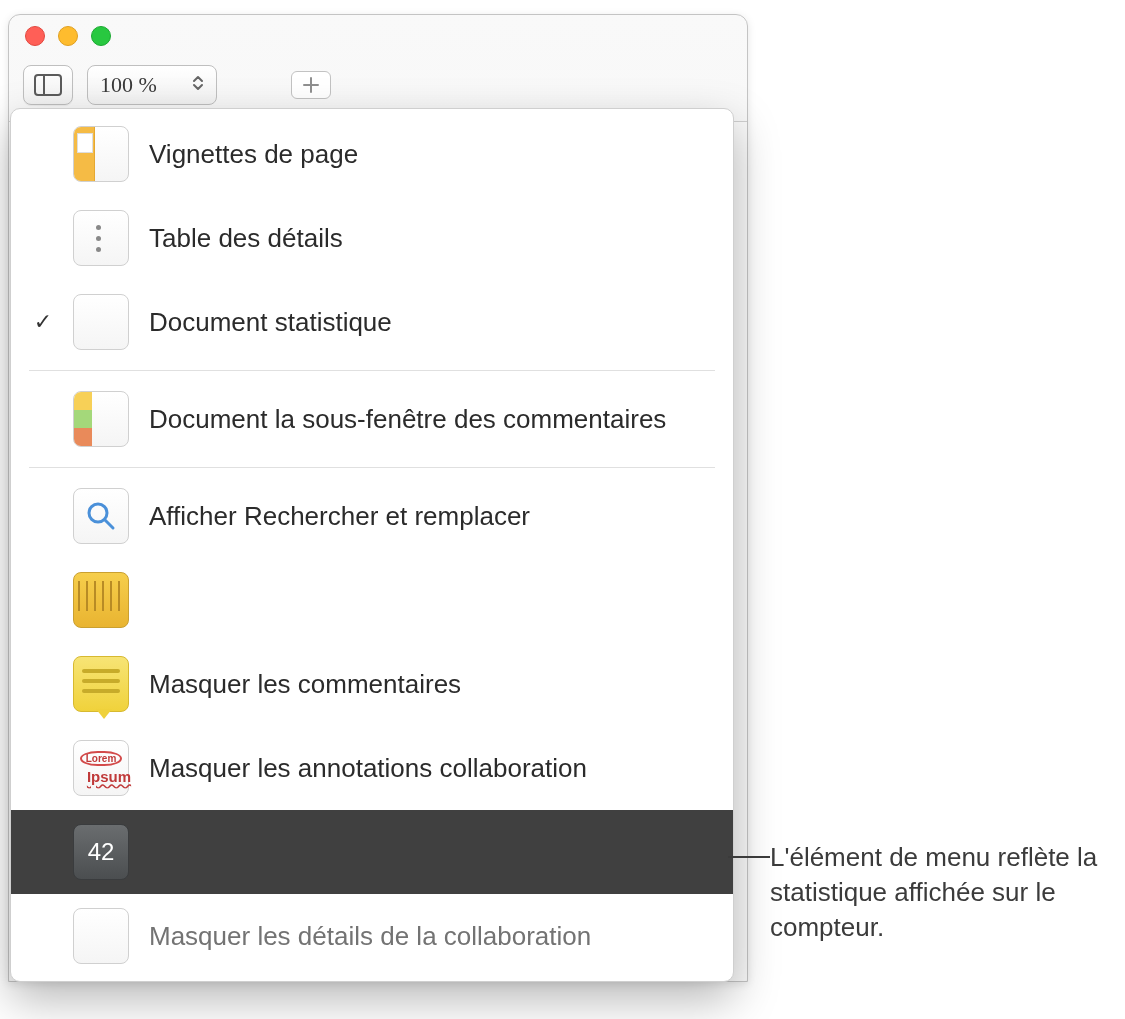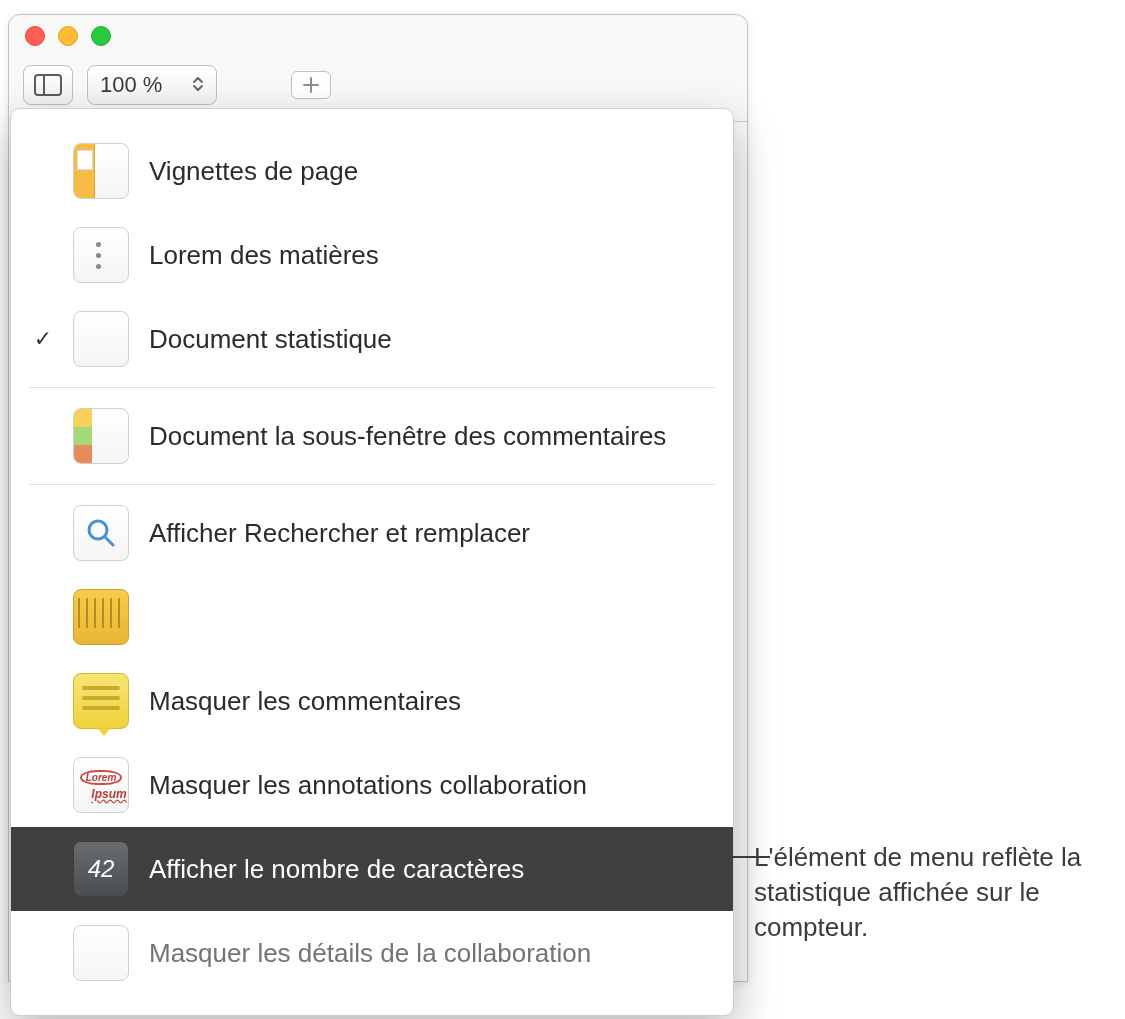--- a/index.html
+++ b/index.html
@@ -34,20 +34,21 @@
       display: inline-block;
     }
     .tl-red { background: #ff5f57; border: 1px solid #e1483f; }
     .tl-yellow { background: #febc2e; border: 1px solid #e0a021; }
     .tl-green { background: #28c840; border: 1px solid #1ca932; }
     .toolbar {
       display: flex;
       align-items: center;
       gap: 14px;
       padding: 8px 14px 16px 14px;
+      font-family: Liberation Serif, serif;
     }
     .tb-button {
       width: 50px; height: 40px;
       background: linear-gradient(#ffffff, #f2f2f2);
       border: 1px solid #bfbfbf;
       border-radius: 8px;
       display: flex;
       align-items: center;
       justify-content: center;
       box-shadow: 0 1px 1px rgba(0,0,0,0.05);
@@ -88,21 +89,21 @@
 
     .menu {
       position: absolute;
       top: 108px;
       left: 10px;
       width: 724px;
       background: #ffffff;
       border: 1px solid #cfcfcf;
       border-radius: 10px;
       box-shadow: 0 18px 46px rgba(0,0,0,0.28);
-      padding: 20px 0;
+      padding: 3px 0;
     }
     .menu-item {
       display: flex;
       align-items: center;
       height: 84px;
       padding: 0 18px 0 22px;
       gap: 20px;
       position: relative;
     }
     .menu-item .check {
@@ -112,21 +113,20 @@
       color: #333;
       font-size: 22px;
     }
     .menu-item .micon {
       width: 56px; height: 56px;
       border-radius: 8px;
       display: flex;
       align-items: center;
       justify-content: center;
       flex-shrink: 0;
-      font-style: italic;
     }
     .menu-item .label {
       font-size: 26px;
       color: #2b2b2b;
       white-space: nowrap;
     }
     .menu-item.highlighted {
       background: #404040;
     }
     .menu-item.highlighted .label { color: #fff; }
@@ -218,21 +218,21 @@
     }
     .ic-collab span{ height:5px; border-radius:3px;}
     .ic-collab span:nth-child(1){background:#6aa7e8;}
     .ic-collab span:nth-child(2){background:#e87a94;}
     .ic-collab span:nth-child(3){background:#7ad49a;}
     .ic-collab span:nth-child(4){background:#e8c76a;}
 
     .callout {
       position: absolute;
       top: 840px;
-      left: 754px;
+      left: 770px;
       width: 340px;
       font-size: 26px;
       color: #3b3b3b;
       line-height: 1.35;
     }
     .callout-line {
       position: absolute;
       top: 856px;
       left: 728px;
       width: 42px;
@@ -290,21 +290,21 @@
         </span>
         <span>
           <i></i>
           <b></b>
         </span>
         <span>
           <i></i>
           <b></b>
         </span>
     </span>
-    <span class="label">Lorem des matières</span>
+    <span class="label">Table des détails</span>
   </div>
 
   <div class="menu-item">
     <span class="check">✓</span>
     <span class="micon ic-doc">
       <span></span>
         <span></span>
         <span></span>
         <span></span>
         <span></span>
@@ -341,29 +341,28 @@
   <div class="menu-item">
     <span class="check"></span>
     <span class="micon ic-note"></span>
     <span class="label">Masquer les commentaires</span>
   </div>
 
   <div class="menu-item">
     <span class="check"></span>
     <span class="micon ic-lorem">
         <span>Lorem</span>
-        <u style="font-size:12px;color:#c03a3a;text-decoration:underline wavy #c03a3a;margin-left:16px;">Ipsum</u>
+        <u style="font-size:15px;color:#c03a3a;text-decoration:underline wavy #c03a3a;margin-left:16px;">Ipsum</u>
       </span>
     <span class="label">Masquer les annotations collaboration</span>
   </div>
 
   <div class="menu-item highlighted">
     <span class="check"></span>
     <span class="micon ic-count">42</span>
-    <span class="label">Afficher le nombre de caractères</span>
   </div>
 
   <div class="menu-item disabled">
     <span class="check"></span>
     <span class="micon ic-collab">
       <span></span>
         <span></span>
         <span></span>
         <span></span>
     </span>

